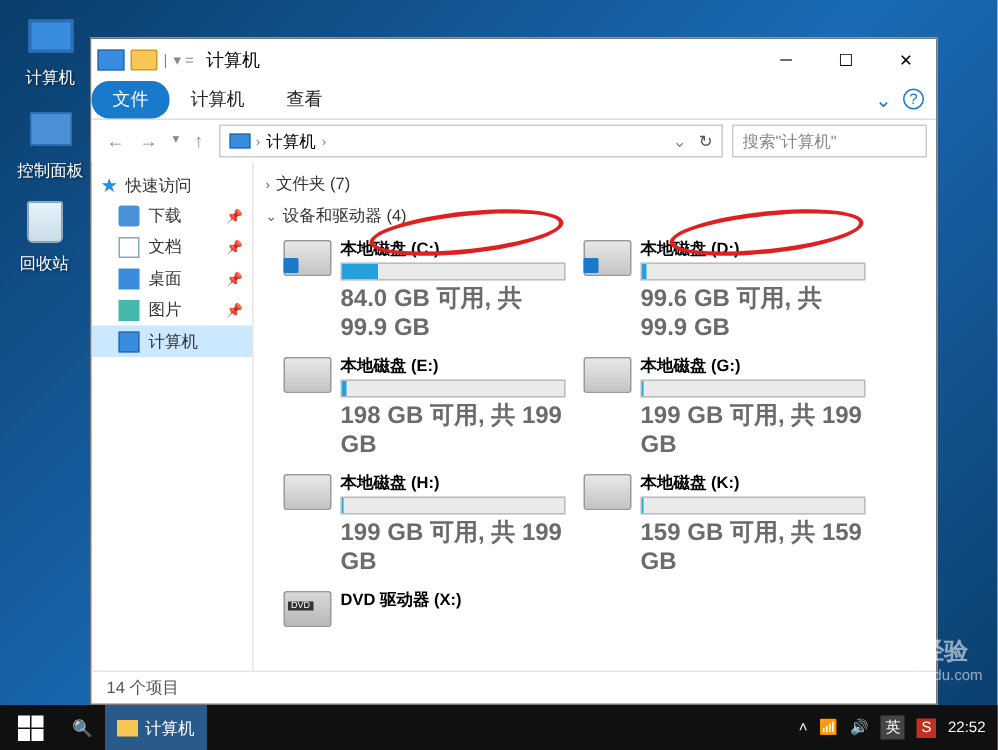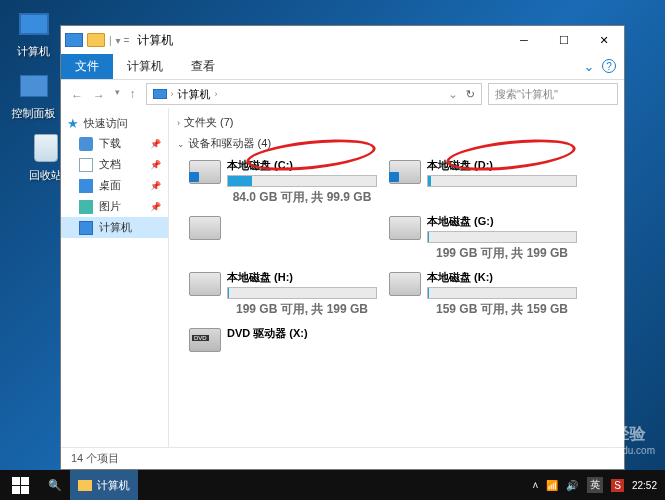--- a/index.html
+++ b/index.html
@@ -14,21 +14,21 @@
 
 .titlebar { height: 28px; display: flex; align-items: center; background: #fff; padding-left: 4px; }
 .titlebar-icons { display: flex; align-items: center; gap: 4px; }
 .folder-ico-sm { width: 18px; height: 14px; background: #f7c655; border-radius: 1px; border: 1px solid #d49a1f; }
 .titlebar .title { margin-left: 8px; font-size: 12px; color: #000; }
 .winbtns { margin-left: auto; display: flex; }
 .winbtn { width: 40px; height: 28px; display: flex; align-items: center; justify-content: center; font-size: 11px; color: #000; }
 
 .ribbon-tabs { display: flex; height: 26px; background: #fff; border-bottom: 1px solid #ddd; align-items: stretch; }
 .ribbon-tab { padding: 0 14px; font-size: 12px; display: flex; align-items: center; color: #222; }
-.ribbon-tab.file { background: #1979ca; color: #fff; }
+.ribbon-tab.file { background: #1979ca; color: #fff; border-radius: 12px; }
 .help-ico { margin-left: auto; width: 26px; display: flex; align-items: center; justify-content: center; color: #1979ca; font-size: 13px; }
 
 .addr-row { display: flex; height: 28px; padding: 3px 6px; gap: 6px; background: #fff; align-items: center; }
 .nav-arrows { display: flex; gap: 10px; color: #888; font-size: 12px; padding: 0 4px; }
 .addr-bar { flex: 1; border: 1px solid #ccc; height: 22px; display: flex; align-items: center; padding: 0 6px; font-size: 11px; gap: 4px; }
 .pc-ico-xs { width: 14px; height: 10px; background: #3a8dde; border: 1px solid #2a6db5; }
 .addr-bar .chev { color: #888; font-size: 9px; }
 .search-bar { width: 130px; border: 1px solid #ccc; height: 22px; display: flex; align-items: center; padding: 0 6px; color: #888; font-size: 11px; }
 
 .body-row { flex: 1; display: flex; overflow: hidden; }
@@ -52,21 +52,21 @@
 .drive-grid { display: grid; grid-template-columns: 190px 190px; gap: 4px 10px; padding: 2px 0 10px 10px; }
 .drive { display: flex; gap: 6px; align-items: flex-start; padding: 2px; position: relative; }
 .drive-ico { width: 32px; height: 24px; background: linear-gradient(#e8e8e8, #c4c4c4); border: 1px solid #999; border-radius: 2px; margin-top: 2px; flex-shrink: 0; }
 .drive-ico.sys::after { content: ""; position: absolute; left: 2px; top: 16px; width: 10px; height: 10px; background: #1979ca; border-radius: 1px; }
 .drive-ico.dvd { background: linear-gradient(#d8d8d8, #b8b8b8); position: relative; }
 .drive-ico.dvd::before { content: "DVD"; position: absolute; left: 2px; top: 6px; font-size: 6px; background: #333; color: #fff; padding: 0 2px; }
 .drive-info { flex: 1; font-weight: bold; }
 .drive-name { color: #000; margin-bottom: 2px; }
 .drive-bar { width: 150px; height: 12px; background: #eaeaea; border: 1px solid #bcbcbc; margin-bottom: 2px; position: relative; }
 .drive-fill { height: 100%; background: #26a0da; }
-.drive-txt { color: #6b6b6b; font-size: 12px; text-align: center; }
+.drive-txt { color: #6b6b6b; font-size: 16px; }
 
 .annot { position: absolute; border: 3px solid #e02020; border-radius: 50%; pointer-events: none; transform: rotate(-6deg); }
 .annot1 { left: 185px; top: 115px; width: 130px; height: 28px; }
 .annot2 { left: 385px; top: 115px; width: 130px; height: 28px; }
 
 .statusbar { height: 22px; border-top: 1px solid #e6e6e6; display: flex; align-items: center; padding: 0 10px; font-size: 11px; color: #555; }
 
 .taskbar { position: absolute; left: 0; right: 0; bottom: 0; height: 30px; background: #101010; display: flex; align-items: center; }
 .start-btn { width: 40px; height: 30px; display: flex; align-items: center; justify-content: center; }
 .win-logo { display: grid; grid-template-columns: 8px 8px; grid-template-rows: 8px 8px; gap: 1px; }
@@ -91,21 +91,21 @@
         <div style="width:30px;height:22px;background:#3a8dde;border:2px solid #2a6db5"></div>
       </div>
     <div class="lbl">计算机</div>
   </div>
   <div class="desktop-icon" style="left:6px; top:68px">
     <div class="ico">
         <div style="width:28px;height:22px;background:#4a90d6;border:1px solid #2a6db5"></div>
       </div>
     <div class="lbl">控制面板</div>
   </div>
-  <div class="desktop-icon" style="left:18px; top:130px">
+  <div class="desktop-icon" style="left:2px; top:130px">
     <div class="ico">
         <div style="width:24px;height:28px;background:linear-gradient(#e8f2f8,#c8dce8);border:1px solid #9ab;border-radius:2px 2px 4px 4px"></div>
       </div>
     <div class="lbl">回收站</div>
   </div>
 </div>
 
 <div class="explorer">
   <div class="titlebar">
     <div class="titlebar-icons">
@@ -204,24 +204,32 @@
       <div class="drive-txt">84.0 GB 可用, 共 99.9 GB</div>
     </div>
           </div>
           <div class="drive">
             <div class="drive-ico sys"></div>
     <div class="drive-info">
       <div class="drive-name">本地磁盘 (D:)</div>
       <div class="drive-bar">
                 <div class="drive-fill" style="width:2%"></div>
               </div>
+      <div class="drive-txt">99.6 GB 可用, 共 99.9 GB</div>
     </div>
           </div>
           <div class="drive">
             <div class="drive-ico"></div>
+    <div class="drive-info">
+      <div class="drive-name">本地磁盘 (E:)</div>
+      <div class="drive-bar">
+                <div class="drive-fill" style="width:2%"></div>
+              </div>
+      <div class="drive-txt">198 GB 可用, 共 199 GB</div>
+    </div>
           </div>
           <div class="drive">
             <div class="drive-ico"></div>
     <div class="drive-info">
       <div class="drive-name">本地磁盘 (G:)</div>
       <div class="drive-bar">
                 <div class="drive-fill" style="width:1%"></div>
               </div>
       <div class="drive-txt">199 GB 可用, 共 199 GB</div>
     </div>

